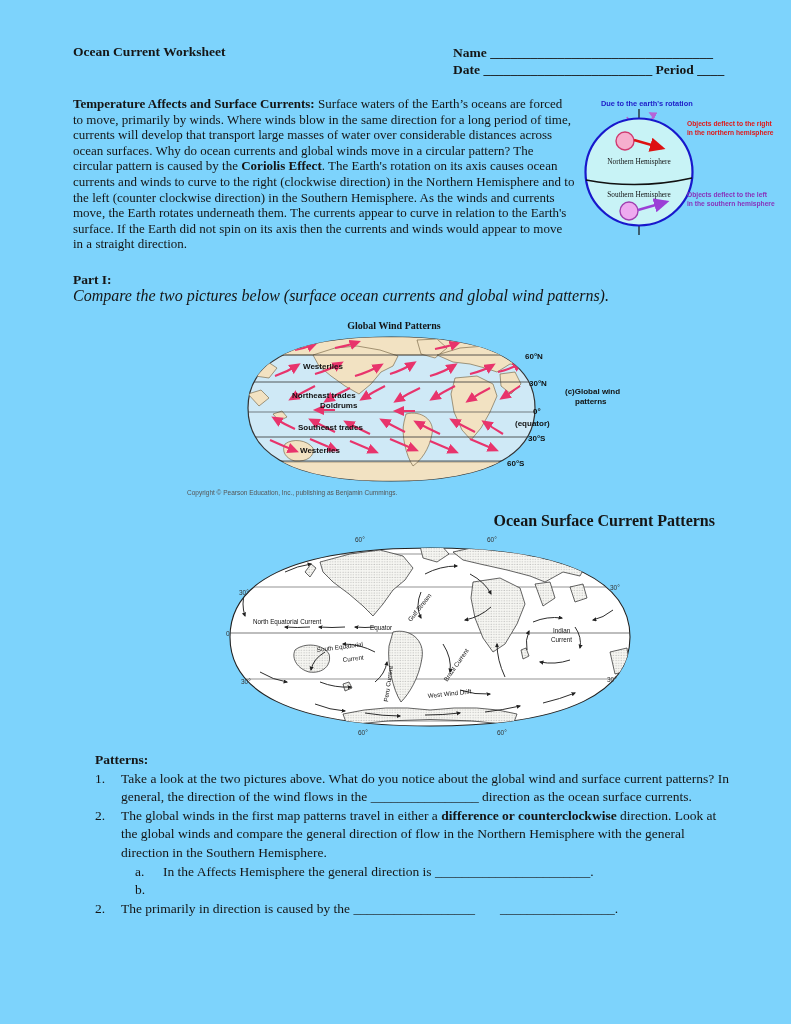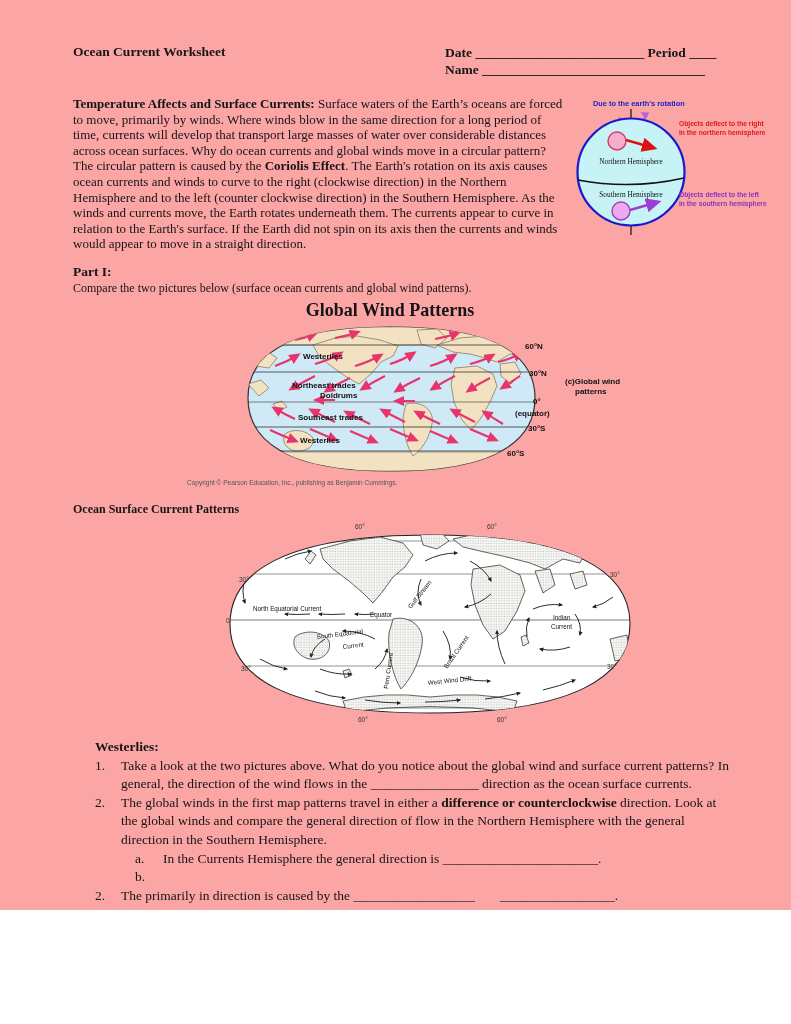--- a/index.html
+++ b/index.html
@@ -1,40 +1,40 @@
 <!DOCTYPE html>
 <html><head>
 <meta charset="utf-8">
 <style>
   html,body{margin:0;padding:0;background:#fff;}
   .page{
     position:relative;
-    width:791px;height:910px;
+    width:791px;height:1024px;
     box-sizing:border-box;
-    padding:44px 24px 0 73px;
-    background:#fca5a5;
+    padding:44px 16px 0 73px;
+    background:#7dd3fc;
     font-family:"Liberation Serif", serif;
     color:#151515;
     overflow:hidden;
   }
   
   .hdr{display:flex;justify-content:space-between;align-items:flex-start;}
   .hdr-title{font-weight:bold;font-size:13.5px;}
   .hdr-right{width:268px;font-weight:bold;font-size:13.5px;line-height:17px;margin-right:54px;}
   .hdr-right .row{white-space:nowrap;}
   .blank{letter-spacing:0;}
   
   .intro{margin-top:18px;font-size:13px;line-height:15.6px;text-align:left;}
   .coriolis-fig{float:right;width:212px;height:146px;margin:0 -14px 2px 2px;}
   .bold{font-weight:bold;}
   
-  .part1-head{margin-top:12px;font-weight:bold;font-size:13.5px;line-height:16px;}
-  .part1-instr{font-size:12px;line-height:16px;}
-  .fig-title{font-weight:bold;font-size:18px;text-align:center;padding-right:60px;margin-top:4px;}
-  .fig-title2{font-weight:bold;font-size:12px;text-align:left;padding-right:60px;margin-top:16px;}
+  .part1-head{margin-top:20px;font-weight:bold;font-size:13.5px;line-height:16px;}
+  .part1-instr{font-size:16px;line-height:16px;font-style:italic;}
+  .fig-title{font-weight:bold;font-size:10px;text-align:center;padding-right:60px;margin-top:16px;}
+  .fig-title2{font-weight:bold;font-size:16px;text-align:right;padding-right:60px;margin-top:16px;}
   
   .windfig{margin-left:112px;margin-top:3px;width:455px;}
   .copyright{font-family:"Liberation Sans",sans-serif;font-size:6.5px;color:#555;margin-top:1px;margin-left:2px;}
   .oceanfig{margin-left:152px;margin-top:2px;width:410px;}
   
   .questions{margin-top:10px;padding-left:22px;font-size:13.5px;line-height:18.6px;}
   .q-head{font-weight:bold;}
   .q-row{display:flex;}
   .q-num{flex:0 0 26px;}
   .q-body{flex:1;max-width:614px;}
@@ -44,22 +44,22 @@
   .svg-serif{font-family:"Liberation Serif",serif !important;}
 </style>
 </head>
 <body>
 
 <div class="page">
 
   <div class="hdr">
     <div class="hdr-title">Ocean Current Worksheet</div>
     <div class="hdr-right">
+      <div class="row"><span>Name</span> <span class="blank">_________________________________</span></div>
       <div class="row"><span>Date</span> <span class="blank">_________________________</span> <span>Period</span> <span class="blank">____</span></div>
-      <div class="row"><span>Name</span> <span class="blank">_________________________________</span></div>
     </div>
   </div>
 
   <div class="intro">
     <div class="coriolis-fig">
       <svg width="212" height="146" viewBox="0 0 212 146">
         <defs>
           <marker id="mRed" markerWidth="7" markerHeight="7" refX="5" refY="3" orient="auto">
               <path d="M0,0 L6.5,3 L0,6 Z" fill="#dd1111"></path>
             </marker>
@@ -284,34 +284,34 @@
         <text x="163" y="170" transform="rotate(-82 163 170)">Peru Current</text>
         <text x="222" y="150" transform="rotate(-55 222 150)">Brazil Current</text>
         <text x="203" y="166" transform="rotate(-6 203 166)">West Wind Drift</text>
         <text x="328" y="101">Indian</text>
         <text x="326" y="110">Current</text>
       </g>
     </svg>
   </div>
 
   <div class="questions">
-    <div class="q-head">Westerlies:</div>
+    <div class="q-head">Patterns:</div>
 
     <div class="q-row">
       <div class="q-num">1.</div>
       <div class="q-body"><span>Take a look at the two pictures above.  What do you notice about the global wind and surface current patterns?  In general, the direction of the wind flows in the </span><span class="blank">________________</span><span> direction as the ocean surface currents.</span></div>
     </div>
 
     <div class="q-row">
       <div class="q-num">2.</div>
       <div class="q-body">
         <span>The global winds in the first map patterns travel in either a </span><span class="bold">difference or counterclockwise</span><span> direction.  Look at the global winds and compare the general direction of flow in the Northern Hemisphere with the general direction in the Southern Hemisphere.</span>
         <div class="sub-row">
           <div class="sub-num">a.</div>
-          <div><span>In the Currents Hemisphere the general direction is </span><span class="blank">_______________________</span><span>.</span></div>
+          <div><span>In the Affects Hemisphere the general direction is </span><span class="blank">_______________________</span><span>.</span></div>
         </div>
         <div class="sub-row">
           <div class="sub-num">b.</div>
         </div>
       </div>
     </div>
 
     <div class="q-row">
       <div class="q-num">2.</div>
       <div class="q-body"><span>The primarily in direction is caused by the </span><span class="blank">__________________</span><span class="blank" style="margin-left:25px;">_________________</span><span>.</span></div>

